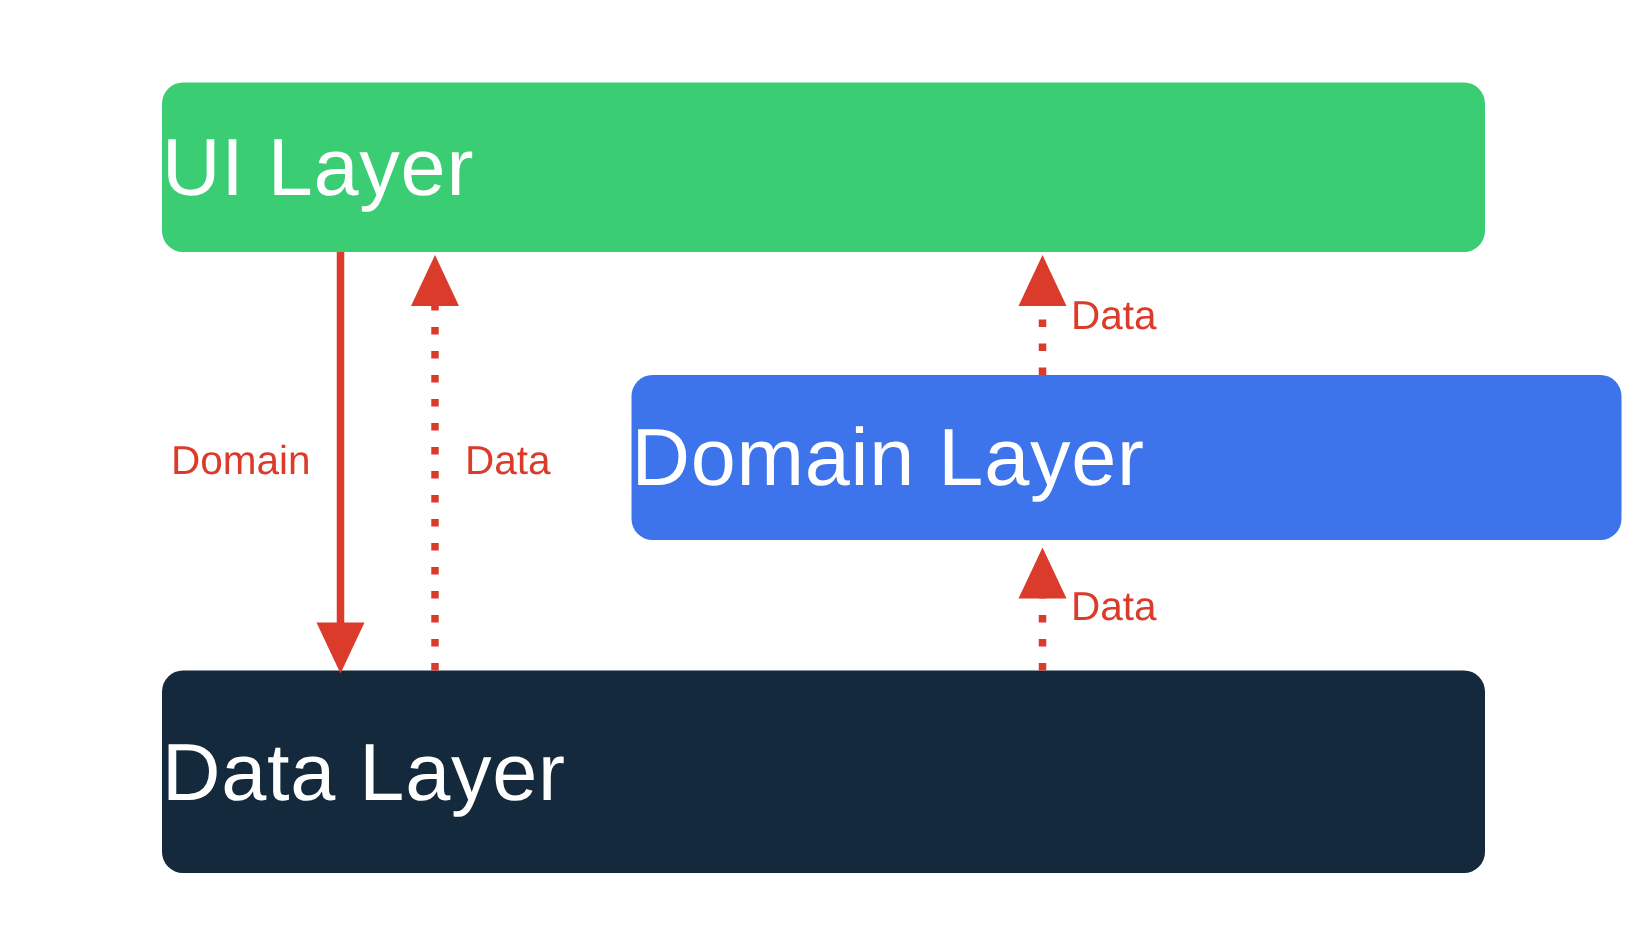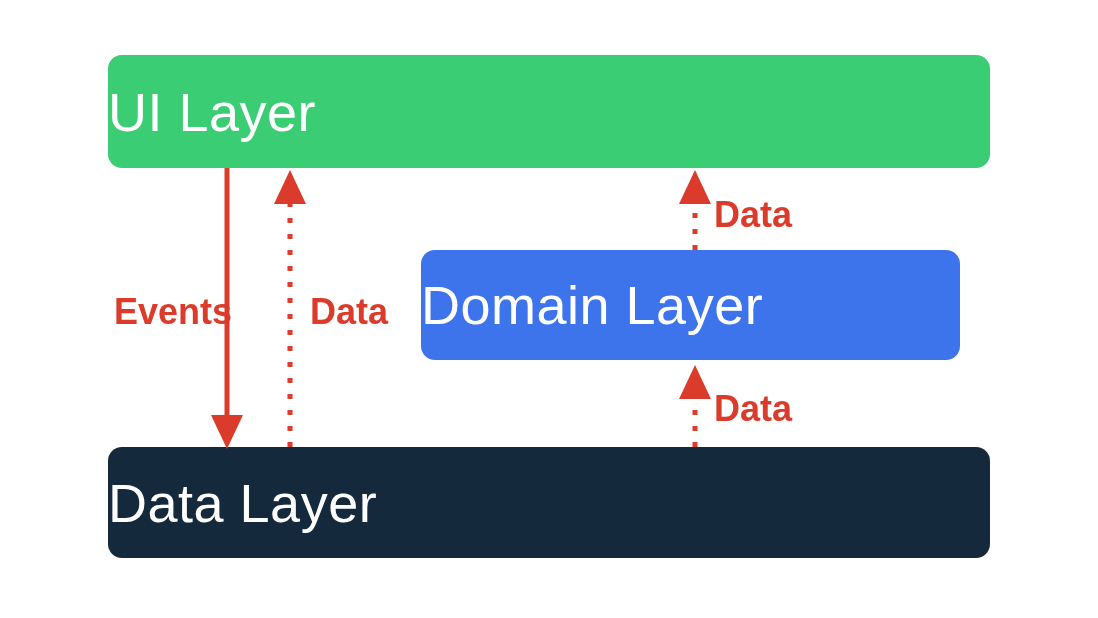--- a/index.html
+++ b/index.html
@@ -41,52 +41,52 @@
     top: 55px;
     width: 882px;
     height: 113px;
     background: #3ACD73;
   }
   #ui-layer-box .layer-label { font-size: 54px; }
 
   #domain-layer-box {
     left: 421px;
     top: 250px;
-    width: 539px;
+    width: 660px;
     height: 110px;
     background: #3D74EC;
   }
   #domain-layer-box .layer-label { font-size: 54px; }
 
   #data-layer-box {
     left: 108px;
     top: 447px;
     width: 882px;
-    height: 111px;
+    height: 135px;
     background: #14293C;
   }
   #data-layer-box .layer-label { font-size: 54px; }
 
   
   #arrow-layer {
     position: absolute;
     left: 0;
     top: 0;
     width: 1098px;
     height: 618px;
     pointer-events: none;
   }
 
   
   .edge-label {
     position: absolute;
     color: #DB3B2B;
     font-family: "Liberation Sans", sans-serif;
-    font-weight: 700;
-    font-size: 36px;
+    font-weight: 400;
+    font-size: 27px;
     line-height: 1;
     white-space: nowrap;
   }
   #label-events    { left: 114px; top: 294px; }
   #label-data-left { left: 310px; top: 294px; }
   #label-data-ui   { left: 714px; top: 197px; }
   #label-data-dom  { left: 714px; top: 391px; }
 
   
   #watermark {
@@ -134,21 +134,21 @@
       <line x1="695" y1="250" x2="695" y2="196" stroke="#DB3B2B" stroke-width="5" stroke-dasharray="5 11" stroke-linecap="butt"></line>
       <polygon points="695,170 679,204 711,204" fill="#DB3B2B"></polygon>
     </g>
 
     <g>
       <line x1="695" y1="447" x2="695" y2="391" stroke="#DB3B2B" stroke-width="5" stroke-dasharray="5 11" stroke-linecap="butt"></line>
       <polygon points="695,365 679,399 711,399" fill="#DB3B2B"></polygon>
     </g>
   </svg>
 
-  <span class="edge-label" id="label-events">Events</span>
+  <span class="edge-label" id="label-events">Domain</span>
 
   <span class="edge-label" id="label-data-left">Data</span>
 
   <span class="edge-label" id="label-data-ui">Data</span>
 
   <span class="edge-label" id="label-data-dom">Data</span>
 
 
 </div>
 

